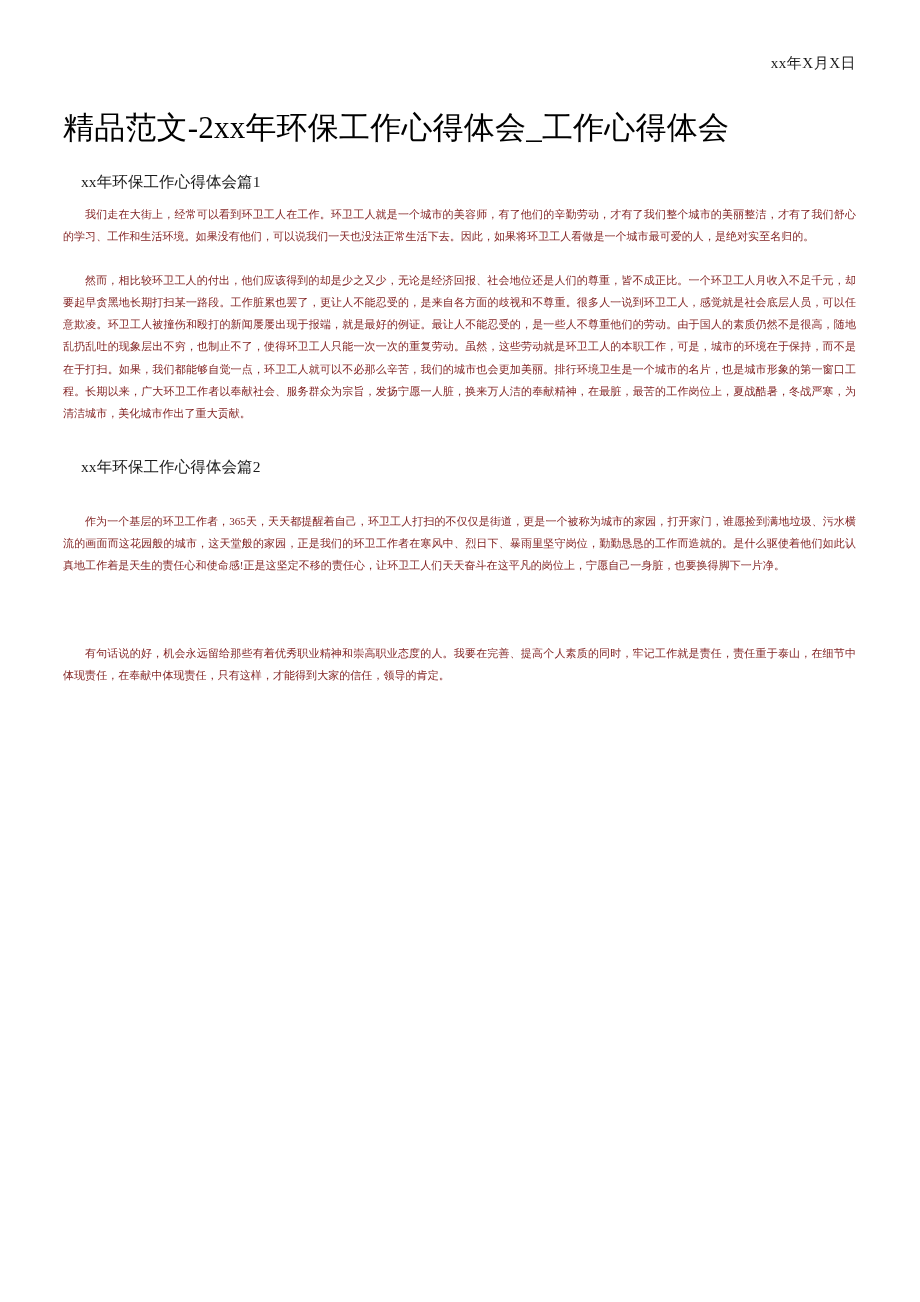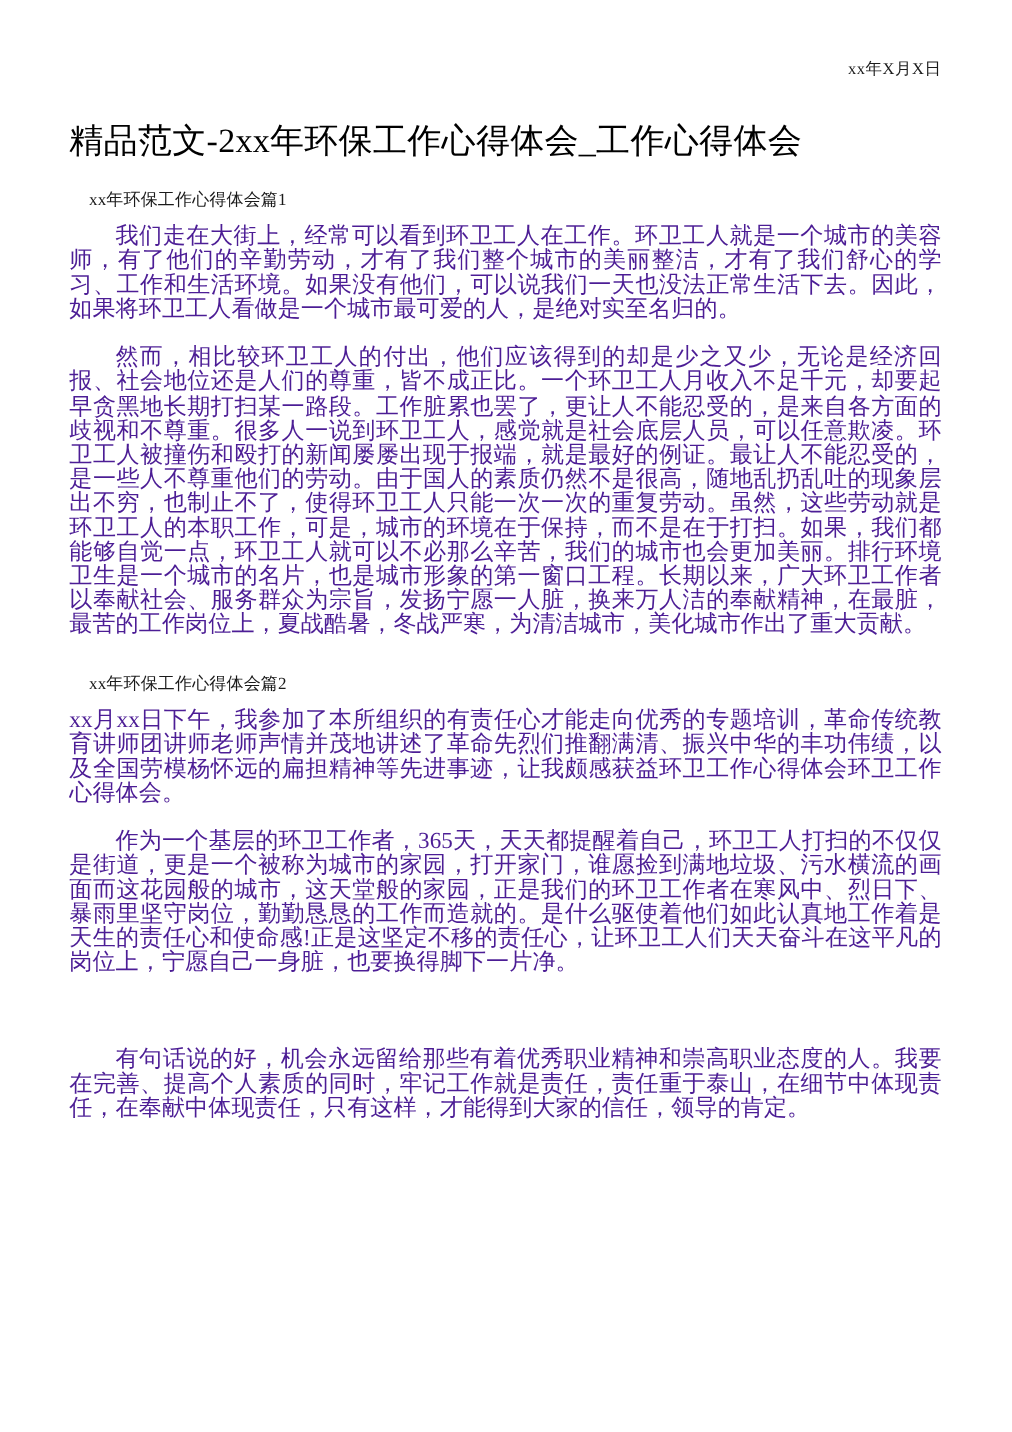--- a/index.html
+++ b/index.html
@@ -51,29 +51,29 @@
   .sec-heading {
     font-size: 15.5px;
     line-height: 22px;
     margin: 10px;
     padding: 0;
     text-indent: 8px;
     letter-spacing: 0.1px;
     color: #1a1a1a;
   }
   .para {
-    font-size: 21px;
+    font-size: 11px;
     line-height: 22.1px;
     margin: 0;
     padding: 0;
     text-align: justify;
     text-justify: inter-ideograph;
     text-indent: 2em;
     letter-spacing: 0.05px;
-    color: #4c1d95;
+    color: #7f1d1d;
     word-break: break-all;
   }
   .para.noindent {
     text-indent: 0;
   }
   .gap-sm { height: 22px; }
 </style>
 </head>
 <body>
 
@@ -94,21 +94,20 @@
 
       <p class="para">然而，相比较环卫工人的付出，他们应该得到的却是少之又少，无论是经济回报、社会地位还是人们的尊重，皆不成正比。一个环卫工人月收入不足千元，却要起早贪黑地长期打扫某一路段。工作脏累也罢了，更让人不能忍受的，是来自各方面的歧视和不尊重。很多人一说到环卫工人，感觉就是社会底层人员，可以任意欺凌。环卫工人被撞伤和殴打的新闻屡屡出现于报端，就是最好的例证。最让人不能忍受的，是一些人不尊重他们的劳动。由于国人的素质仍然不是很高，随地乱扔乱吐的现象层出不穷，也制止不了，使得环卫工人只能一次一次的重复劳动。虽然，这些劳动就是环卫工人的本职工作，可是，城市的环境在于保持，而不是在于打扫。如果，我们都能够自觉一点，环卫工人就可以不必那么辛苦，我们的城市也会更加美丽。排行环境卫生是一个城市的名片，也是城市形象的第一窗口工程。长期以来，广大环卫工作者以奉献社会、服务群众为宗旨，发扬宁愿一人脏，换来万人洁的奉献精神，在最脏，最苦的工作岗位上，夏战酷暑，冬战严寒，为清洁城市，美化城市作出了重大贡献。</p>
 
       <div class="gap-sm"></div>
 
     </div>
 
     <div>
       <p class="sec-heading">xx年环保工作心得体会篇2</p>
 
-      <p class="para noindent">xx月xx日下午，我参加了本所组织的有责任心才能走向优秀的专题培训，革命传统教育讲师团讲师老师声情并茂地讲述了革命先烈们推翻满清、振兴中华的丰功伟绩，以及全国劳模杨怀远的扁担精神等先进事迹，让我颇感获益环卫工作心得体会环卫工作心得体会。</p>
 
       <div class="gap-sm"></div>
 
       <p class="para">作为一个基层的环卫工作者，365天，天天都提醒着自己，环卫工人打扫的不仅仅是街道，更是一个被称为城市的家园，打开家门，谁愿捡到满地垃圾、污水横流的画面而这花园般的城市，这天堂般的家园，正是我们的环卫工作者在寒风中、烈日下、暴雨里坚守岗位，勤勤恳恳的工作而造就的。是什么驱使着他们如此认真地工作着是天生的责任心和使命感!正是这坚定不移的责任心，让环卫工人们天天奋斗在这平凡的岗位上，宁愿自己一身脏，也要换得脚下一片净。</p>
 
       <div class="gap-sm"></div>
 
 
       <div class="gap-sm"></div>
 

